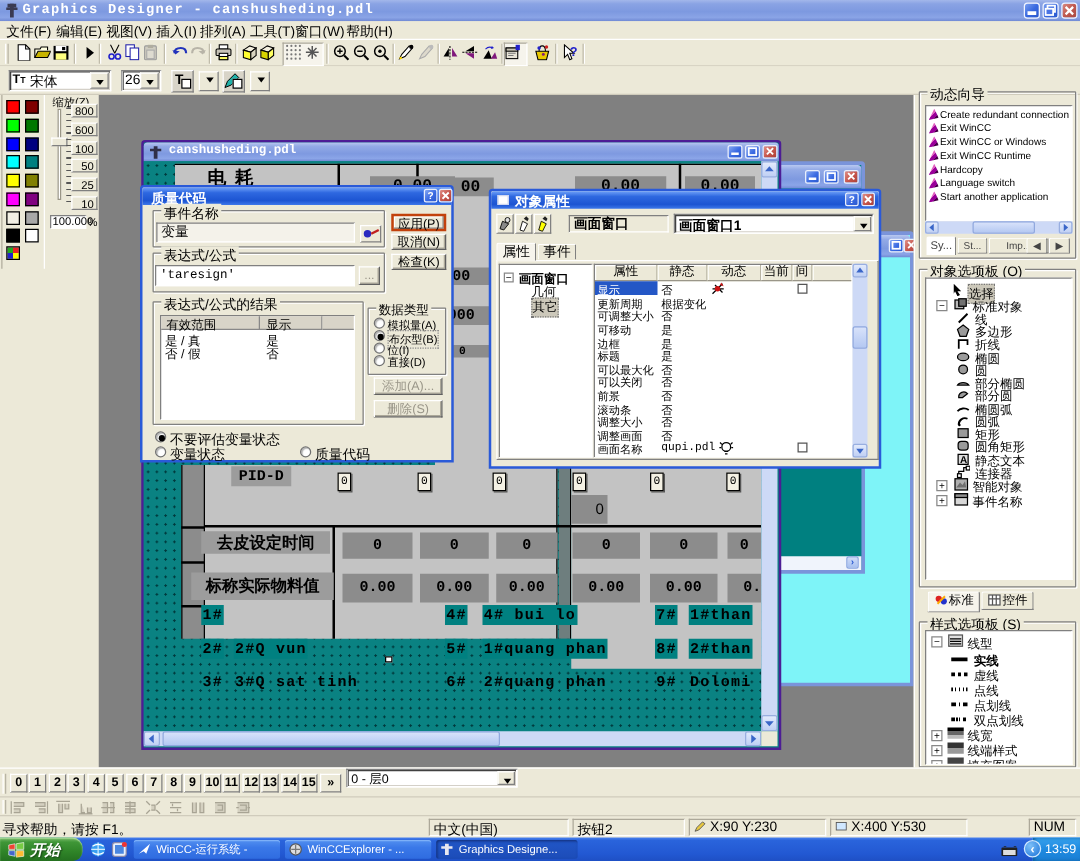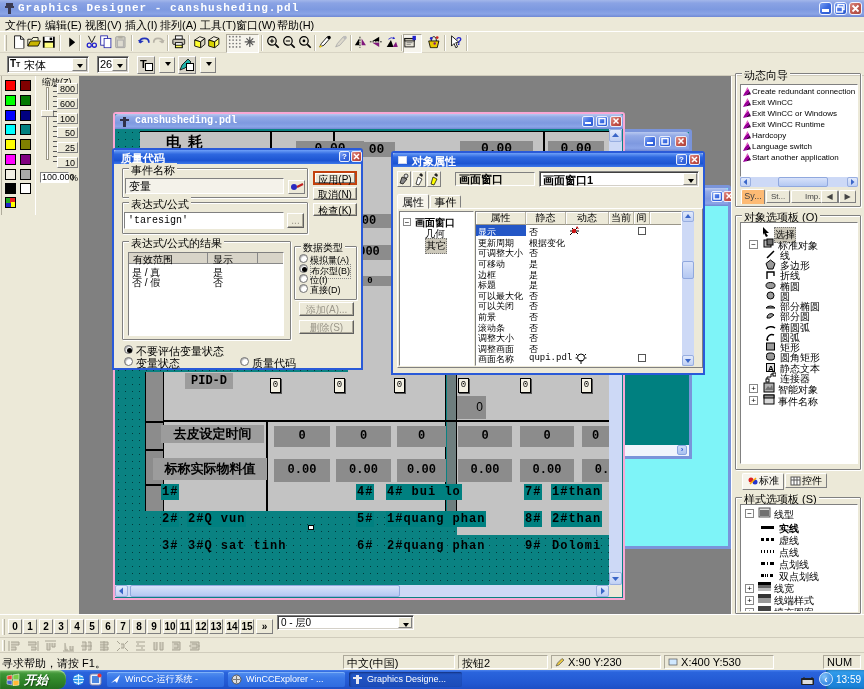--- a/index.html
+++ b/index.html
@@ -60,21 +60,21 @@
 .sthumb{position:absolute;background:linear-gradient(180deg,#d8e2fa,#b4c8f2);border:1px solid #90a8de;border-radius:2px}
 .btn3d{background:#ece9d8;border:1px solid;border-color:#fff #606060 #606060 #fff;box-shadow:inset -1px -1px 0 #aca899;font-size:10px;text-align:center;line-height:13px;color:#000}
 .radio{position:absolute;width:9px;height:9px;border-radius:50%;background:#fff;border:1px solid #707070;box-shadow:inset 1px 1px 1px #b0b0b0}
 .radio.sel:after{content:"";position:absolute;left:2px;top:2px;width:5px;height:5px;border-radius:50%;background:#000}
 .chk{position:absolute;width:8px;height:8px;background:#fff;border:1px solid #555}
 .th{position:absolute;top:0;height:13px;background:#ece9d8;border-right:1px solid #b8b4a4;border-bottom:1px solid #9a9689;box-shadow:inset 1px 1px 0 #fff;font-size:10px;text-align:center;line-height:12px}
 .trow{position:absolute;font-size:9px;white-space:nowrap}
 .wand{position:absolute;left:2px;width:8px;height:9px;background:linear-gradient(135deg,#e060c0 0 45%,#909 45% 70%,#404 70%);clip-path:polygon(0 100%,55% 0,100% 80%)}
 .witem{position:absolute;left:11px;font-size:8px;white-space:nowrap;color:#000}
 .rtab{position:absolute;height:13px;background:#ece9d8;border:1px solid;border-color:#fff #808080 #808080 #fff;border-radius:2px 2px 0 0;font-size:8px;text-align:center;line-height:12px;color:#444}
-.rtab.on{height:15px;background:#fdba74;border-bottom:none;z-index:2;font-size:9px}
+.rtab.on{height:15px;background:#ffffff;border-bottom:none;z-index:2;font-size:9px}
 .rtab2{position:absolute;height:15px;background:#ece9d8;border:1px solid;border-color:#fff #808080 #808080 #fff;border-radius:2px 2px 0 0;font-size:10px;text-align:center;line-height:14px}
 .rtab2.on{background:#f6f4ec;height:17px;z-index:2}
 .tog{position:absolute;width:9px;height:9px;background:#fff;border:1px solid #888;font-size:8px;line-height:8px;text-align:center}
 .oic{position:absolute;left:22px;width:11px;height:11px}
 .oit{position:absolute;left:37px;font-size:10px;white-space:nowrap}
 #objtree .oic{left:24px}
 #objtree .oit{left:39px}
 </style></head>
 <body>
 
@@ -349,21 +349,21 @@
           </svg></span>
     <span class="smallbtn close" style="left:143px;top:4px"><svg width="10" height="9">
             <path d="M2.5 1.5l5 5M7.5 1.5l-5 5" stroke="#fff" stroke-width="1.5"></path>
           </svg></span>
     <div class="abs" style="left:0;top:19px;right:0;bottom:11px;background:#008080"></div>
     <div class="abs" style="left:0;bottom:0;width:157px;height:11px;background:#f0f4fc">
       <span class="abs" style="right:2px;top:0;width:10px;height:10px;border-radius:2px;background:linear-gradient(180deg,#cfdcf8,#a8c0f0);border:1px solid #88a4e0;color:#2a5ad0;font-size:8px;line-height:8px;text-align:center;font-weight:bold">›</span>
     </div>
   </div>
 
-  <div id="docwin" class="abs" style="left:34px;top:36px;width:512px;height:488px;border:2px solid #f9a8d4;border-radius:3px 3px 0 0;background:#0a8282">
+  <div id="docwin" class="abs" style="left:34px;top:36px;width:512px;height:488px;border:2px solid #4c1d95;border-radius:3px 3px 0 0;background:#0a8282">
     <div class="wtitle" style="height:15px">
       <svg class="abs" style="left:4px;top:2px" width="11" height="12">
             <rect x="4" y="1" width="3" height="10" fill="#303048"></rect>
             <rect x="1" y="3" width="9" height="2" fill="#303048"></rect>
           </svg>
       <span style="position:absolute;left:20px;top:1px;color:#fff;font-weight:bold;font-size:10px;font-family:'Liberation Mono',monospace">canshusheding.pdl</span>
       <span class="smallbtn" style="left:467px;top:2px">
             <span style="position:absolute;left:2px;top:5px;width:6px;height:2px;background:#fff"></span>
           </span>
       <span class="smallbtn" style="left:481px;top:2px"><svg width="10" height="9">

